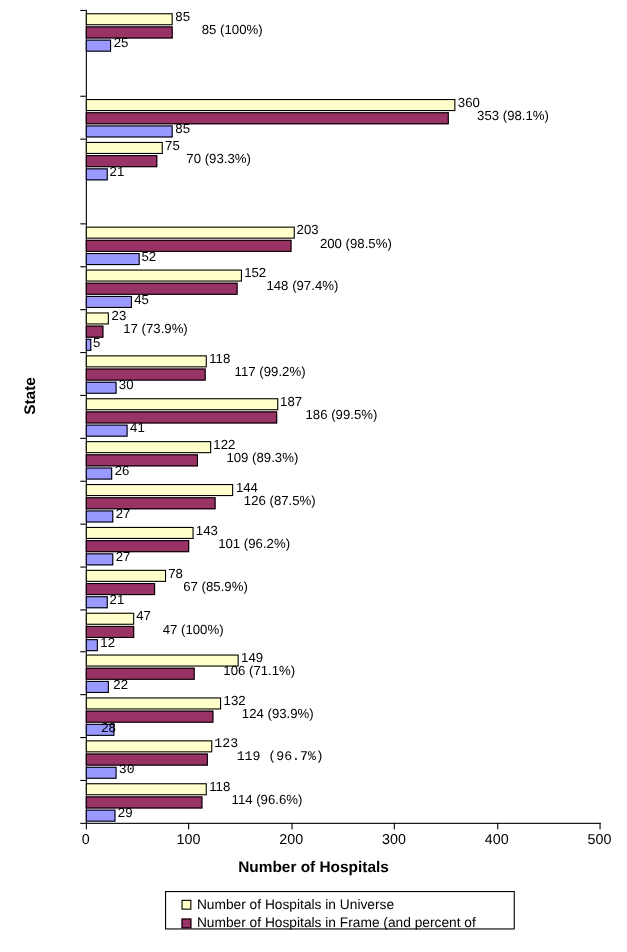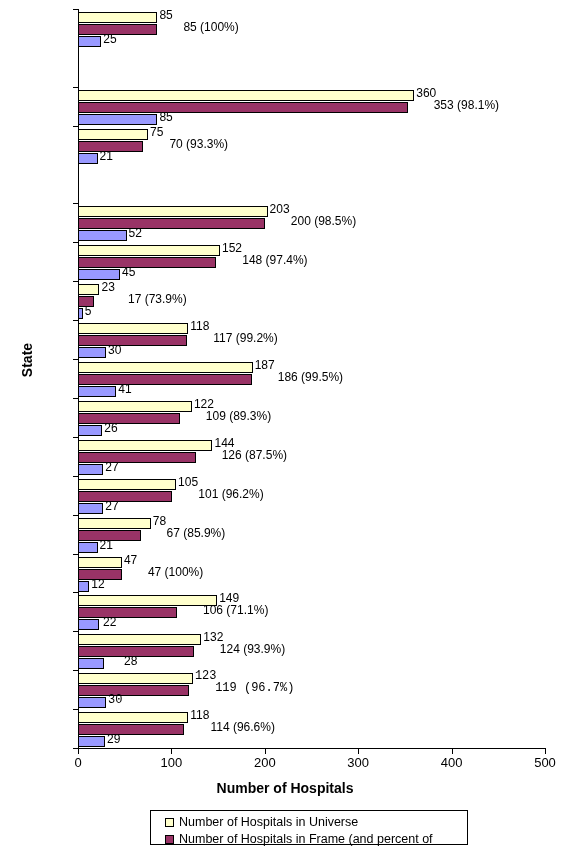--- a/index.html
+++ b/index.html
@@ -101,21 +101,21 @@
         <div class="bar frame" style="left: 0px; width: 138.232px;"></div>
         <div class="barlabel frame" style="left: 138.232px;">148 (97.4%)</div>
         <div class="bar other" style="left: 0px; width: 42.03px;"></div>
         <div class="barlabel other" style="left: 42.03px;">45</div>
       </div>
       <div class="group" style="top: 272.263px; height: 38.8947px;">
         <div class="ytick" style="top: 0px;"></div>
         <div class="bar universe" style="left: 0px; width: 21.482px;"></div>
         <div class="barlabel universe" style="left: 21.482px;">23</div>
         <div class="bar frame" style="left: 0px; width: 15.878px;"></div>
-        <div class="barlabel frame" style="left: 24px; text-align: right;">17 (73.9%)</div>
+        <div class="barlabel frame" style="left: 8px; text-align: right;">17 (73.9%)</div>
         <div class="bar other" style="left: 0px; width: 4.67px;"></div>
         <div class="barlabel other" style="left: 4.67px;">5</div>
       </div>
       <div class="group" style="top: 311.158px; height: 38.8947px;">
         <div class="ytick" style="top: 0px;"></div>
         <div class="bar universe" style="left: 0px; width: 110.212px;"></div>
         <div class="barlabel universe" style="left: 110.212px;">118</div>
         <div class="bar frame" style="left: 0px; width: 109.278px;"></div>
         <div class="barlabel frame" style="left: 109.278px;">117 (99.2%)</div>
         <div class="bar other" style="left: 0px; width: 28.02px;"></div>
@@ -144,21 +144,21 @@
         <div class="bar universe" style="left: 0px; width: 134.496px;"></div>
         <div class="barlabel universe" style="left: 134.496px;">144</div>
         <div class="bar frame" style="left: 0px; width: 117.684px;"></div>
         <div class="barlabel frame" style="left: 117.684px;">126 (87.5%)</div>
         <div class="bar other" style="left: 0px; width: 25.218px;"></div>
         <div class="barlabel other" style="left: 25.218px;">27</div>
       </div>
       <div class="group" style="top: 466.737px; height: 38.8947px;">
         <div class="ytick" style="top: 0px;"></div>
         <div class="bar universe" style="left: 0px; width: 98.07px;"></div>
-        <div class="barlabel universe" style="left: 98.07px;">105</div>
+        <div class="barlabel universe" style="left: 98.07px;">143</div>
         <div class="bar frame" style="left: 0px; width: 94.334px;"></div>
         <div class="barlabel frame" style="left: 94.334px;">101 (96.2%)</div>
         <div class="bar other" style="left: 0px; width: 25.218px;"></div>
         <div class="barlabel other" style="left: 25.218px;">27</div>
       </div>
       <div class="group" style="top: 505.632px; height: 38.8947px;">
         <div class="ytick" style="top: 0px;"></div>
         <div class="bar universe" style="left: 0px; width: 72.852px;"></div>
         <div class="barlabel universe" style="left: 72.852px;">78</div>
         <div class="bar frame" style="left: 0px; width: 62.578px;"></div>
@@ -184,21 +184,21 @@
         <div class="bar other" style="left: 0px; width: 20.548px;"></div>
         <div class="barlabel other" style="left: 23px;">22</div>
       </div>
       <div class="group" style="top: 622.316px; height: 38.8947px;">
         <div class="ytick" style="top: 0px;"></div>
         <div class="bar universe" style="left: 0px; width: 123.288px;"></div>
         <div class="barlabel universe" style="left: 123.288px;">132</div>
         <div class="bar frame" style="left: 0px; width: 115.816px;"></div>
         <div class="barlabel frame" style="left: 115.816px;">124 (93.9%)</div>
         <div class="bar other" style="left: 0px; width: 26.152px;"></div>
-        <div class="barlabel other" style="left: 44px;">28</div>
+        <div class="barlabel other" style="left: 12px;">28</div>
       </div>
       <div class="group" style="top: 661.211px; height: 38.8947px; font-family: Liberation Mono, monospace;">
         <div class="ytick" style="top: 0px;"></div>
         <div class="bar universe" style="left: 0px; width: 114.882px;"></div>
         <div class="barlabel universe" style="left: 114.882px;">123</div>
         <div class="bar frame" style="left: 0px; width: 111.146px;"></div>
         <div class="barlabel frame" style="left: 111.146px;">119 (96.7%)</div>
         <div class="bar other" style="left: 0px; width: 28.02px;"></div>
         <div class="barlabel other" style="left: 28.02px;">30</div>
       </div>

